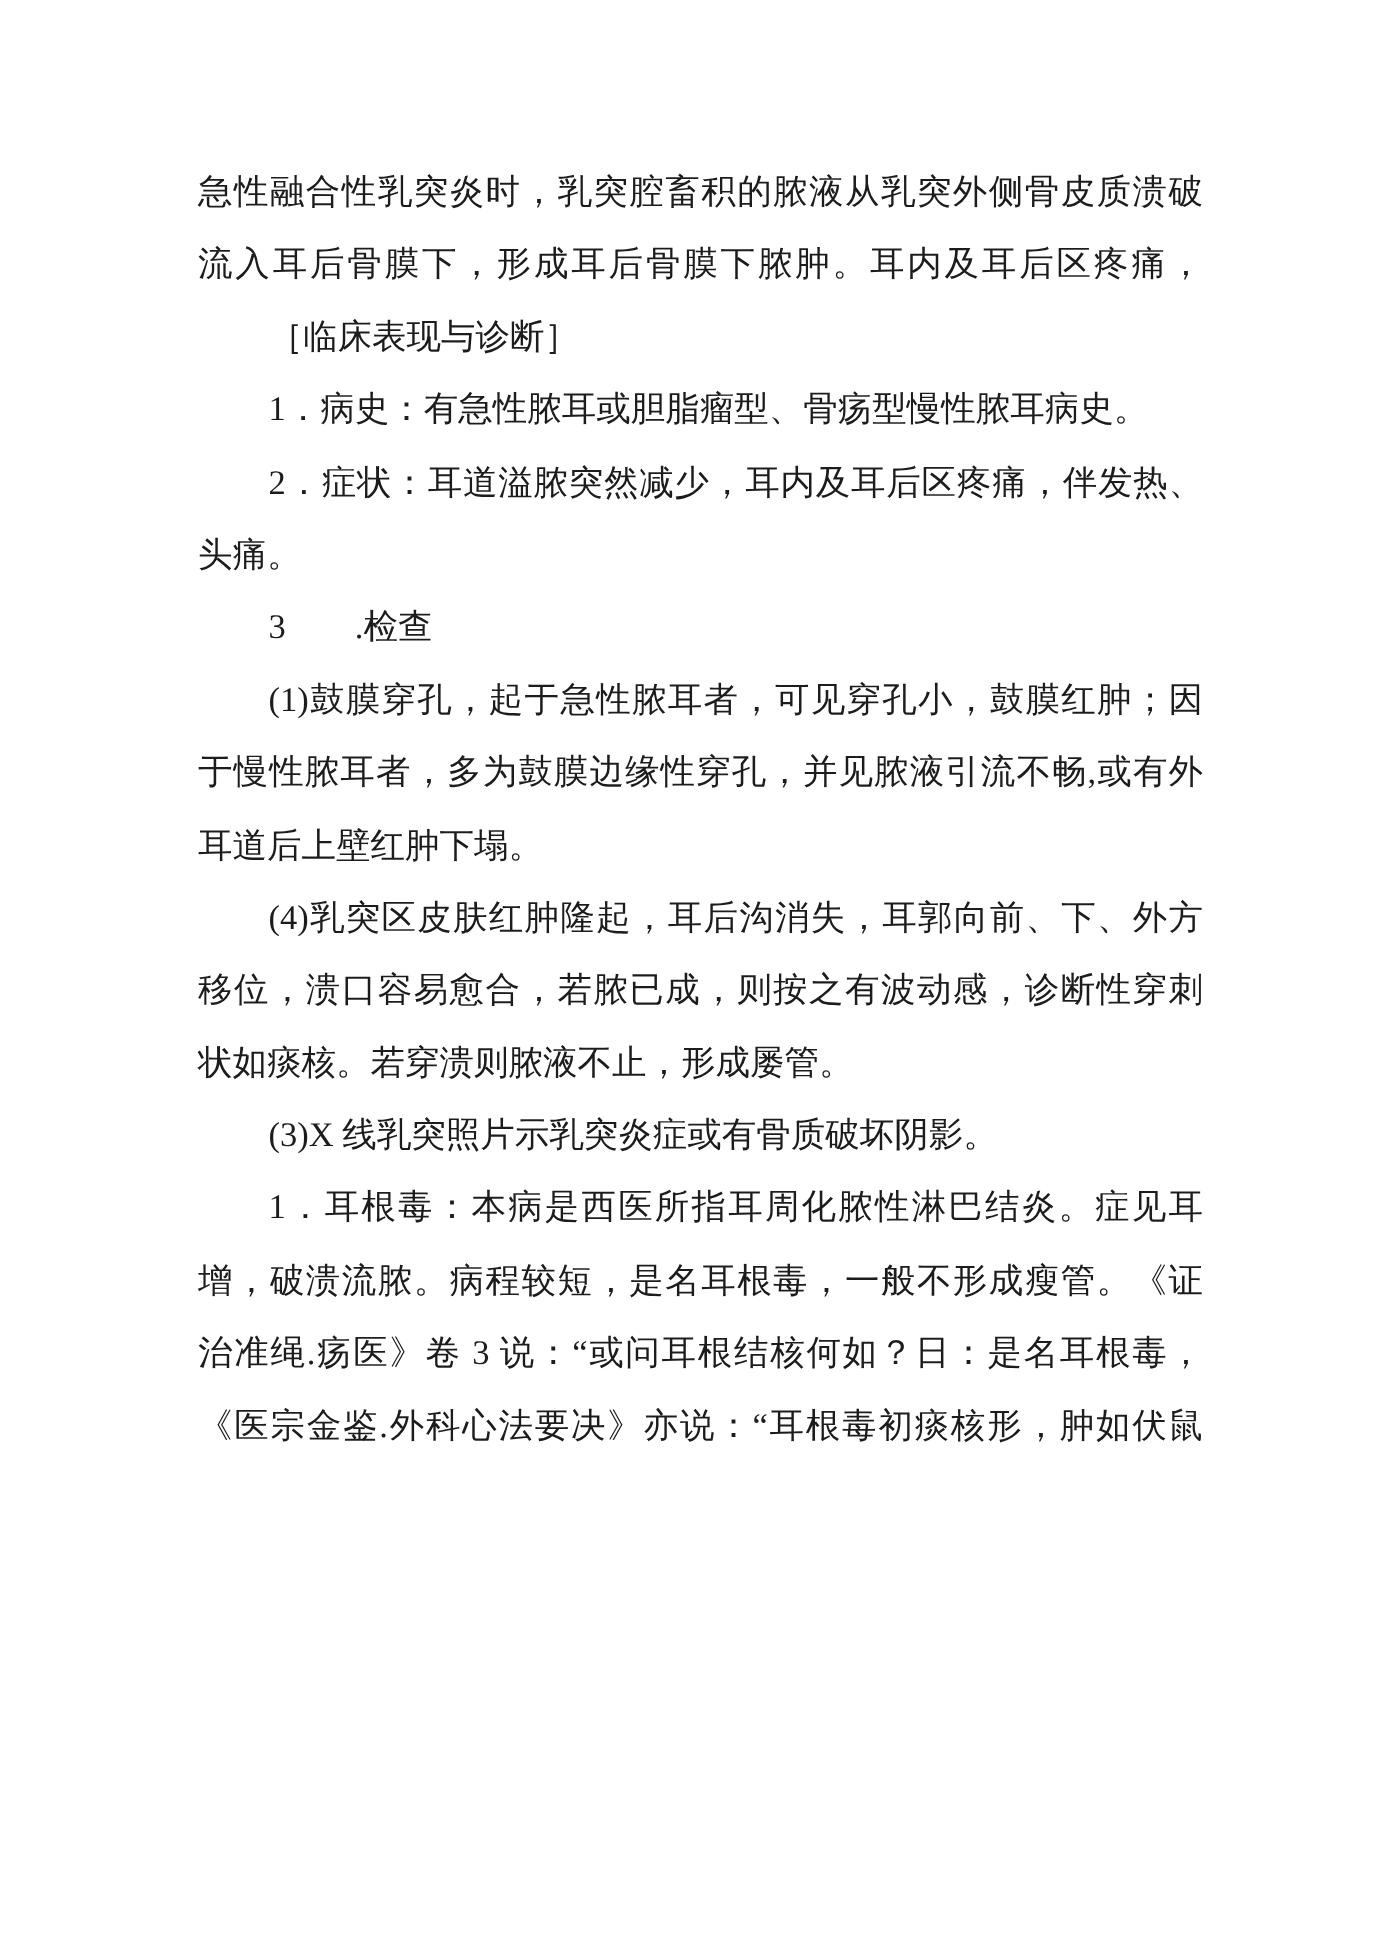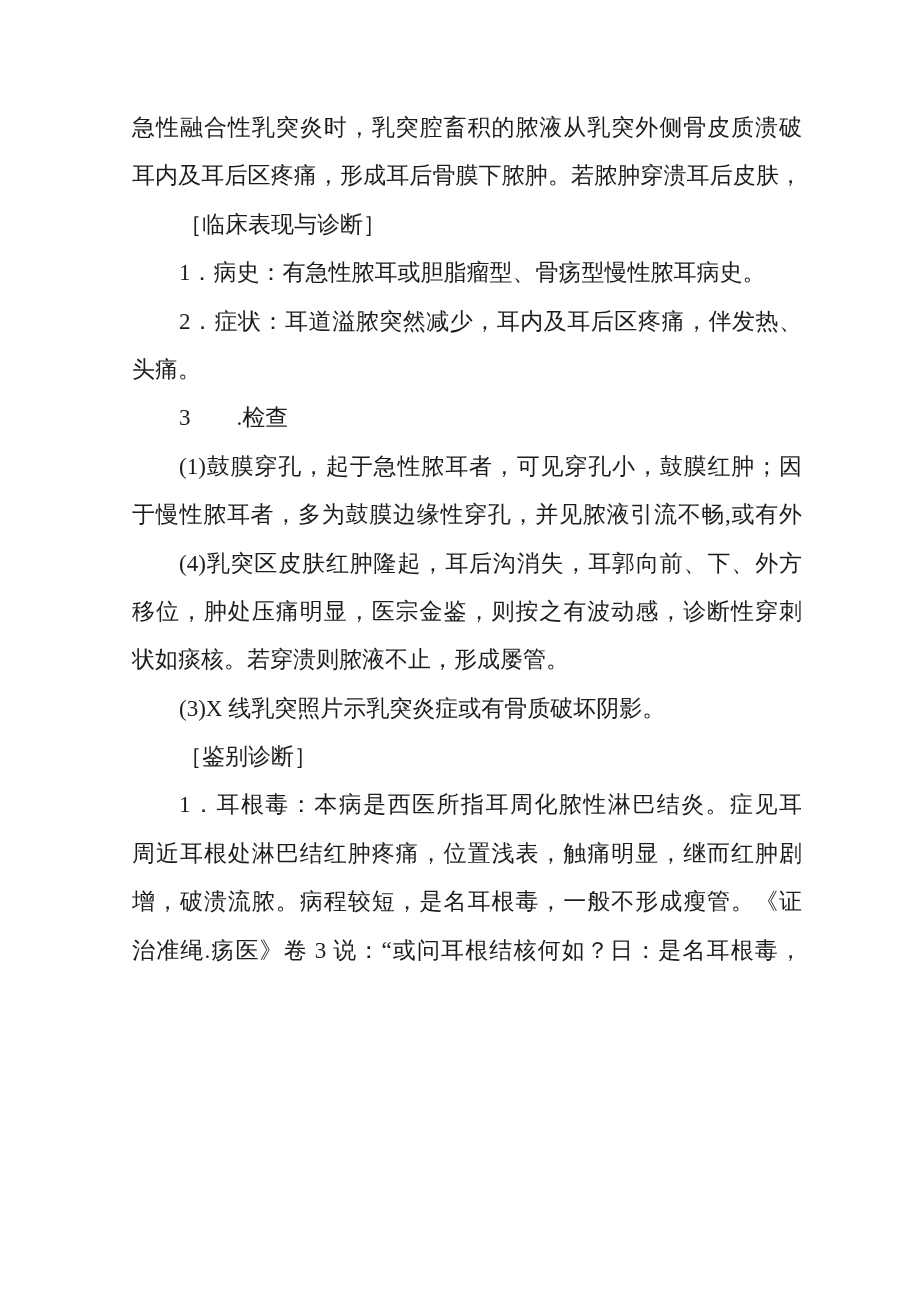--- a/index.html
+++ b/index.html
@@ -33,31 +33,31 @@
   .in {
     padding-left: 47px;
   }
 </style>
 </head>
 <body>
 
 <div class="page">
   <div class="doc">
     <div class="ln j">急性融合性乳突炎时，乳突腔畜积的脓液从乳突外侧骨皮质溃破</div>
-    <div class="ln j">耳内及耳后区疼痛，形成耳后骨膜下脓肿。若脓肿穿溃耳后皮肤，</div>
+    <div class="ln j">流入耳后骨膜下，形成耳后骨膜下脓肿。耳内及耳后区疼痛，</div>
     <div class="ln in">［临床表现与诊断］</div>
     <div class="ln in">1．病史：有急性脓耳或胆脂瘤型、骨疡型慢性脓耳病史。</div>
     <div class="ln in j">2．症状：耳道溢脓突然减少，耳内及耳后区疼痛，伴发热、</div>
     <div class="ln">头痛。</div>
     <div class="ln in">3　　.检查</div>
     <div class="ln in j">(1)鼓膜穿孔，起于急性脓耳者，可见穿孔小，鼓膜红肿；因</div>
     <div class="ln j">于慢性脓耳者，多为鼓膜边缘性穿孔，并见脓液引流不畅,或有外</div>
+    <div class="ln">耳道后上壁红肿下塌。</div>
     <div class="ln in j">(4)乳突区皮肤红肿隆起，耳后沟消失，耳郭向前、下、外方</div>
-    <div class="ln j">移位，肿处压痛明显，医宗金鉴，则按之有波动感，诊断性穿刺</div>
+    <div class="ln j">移位，溃口容易愈合，若脓已成，则按之有波动感，诊断性穿刺</div>
     <div class="ln">状如痰核。若穿溃则脓液不止，形成屡管。</div>
     <div class="ln in">(3)X 线乳突照片示乳突炎症或有骨质破坏阴影。</div>
-    <div class="ln in">［鉴别诊断］</div>
     <div class="ln in j">1．耳根毒：本病是西医所指耳周化脓性淋巴结炎。症见耳</div>
-    <div class="ln j">周近耳根处淋巴结红肿疼痛，位置浅表，触痛明显，继而红肿剧</div>
     <div class="ln j">增，破溃流脓。病程较短，是名耳根毒，一般不形成瘦管。《证</div>
     <div class="ln j">治准绳.疡医》卷 3 说：“或问耳根结核何如？日：是名耳根毒，</div>
+    <div class="ln j">《医宗金鉴.外科心法要决》亦说：“耳根毒初痰核形，肿如伏鼠</div>
   </div>
 </div>
 
 </body></html>

